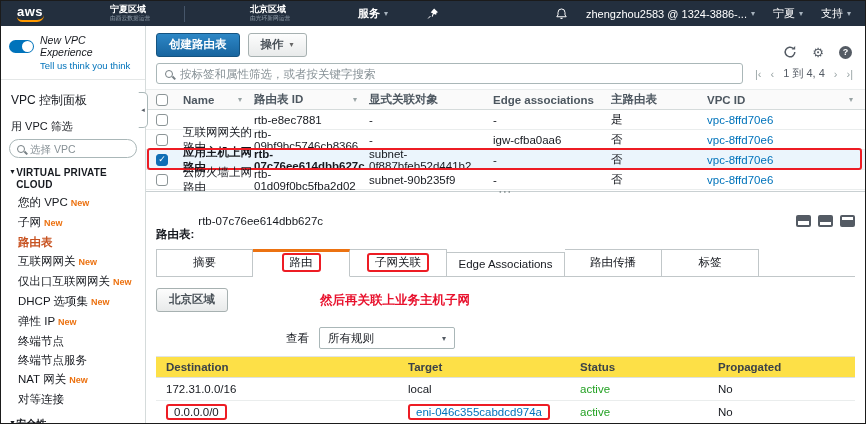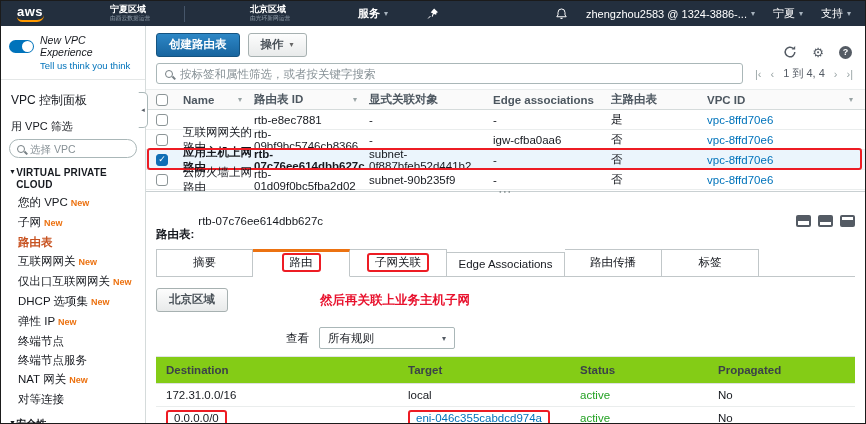--- a/index.html
+++ b/index.html
@@ -108,21 +108,21 @@
   .tab.active { border-top:3px solid #ec7211; border-bottom:1px solid #fff; padding-top:3px; }
   .red-chip { display:inline-block; border:2px solid #ed1c24; border-radius:3px; padding:0 6px; margin:-2px 0; }
   .edit-row { display:flex; align-items:center; margin:11px 10px 0; }
   .note-top { color:#e8112d; font-weight:bold; font-size:12.5px; margin-left:92px; }
   .view-row { display:flex; align-items:center; gap:10px; margin:15px 10px 7px 140px; font-size:11.5px; }
   .select { border:1px solid #aab7b8; border-radius:2px; height:22px; width:136px; display:flex; align-items:center;
             justify-content:space-between; padding:0 8px; background:#fff; cursor:pointer; }
   .select .caret { color:#545b64; }
   .routes { margin:2px 10px 0; font-size:11.5px; }
   .r-row { display:flex; align-items:center; height:23px; border-bottom:1px solid #eaeded; padding:0 10px; }
-  .r-head { background:#84cc16; border-top:1px solid #e1e5e5; border-bottom:1px solid #dde1e1; font-weight:bold; color:#3b4248; height:28px;justify-content:flex-end; }
+  .r-head { background:#fde047; border-top:1px solid #e1e5e5; border-bottom:1px solid #dde1e1; font-weight:bold; color:#3b4248; height:22px;justify-content:flex-end; }
   .rc-dest { width:242px; flex:0 0 auto; }
   .rc-target { width:172px; flex:0 0 auto; }
   .rc-status { width:138px; flex:0 0 auto; }
   .rc-prop { flex:1; }
   .status-green { color:#23a123; }
   .note-bottom { color:#6d28d9; font-weight:bold; font-size:12.5px; margin:6px 10px; }
 </style>
 </head>
 <body>
 

